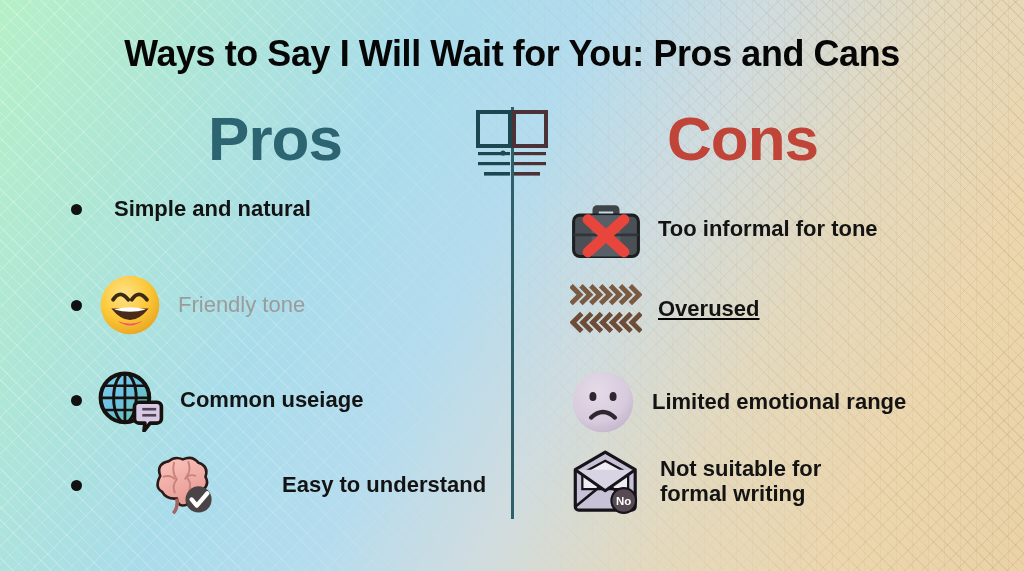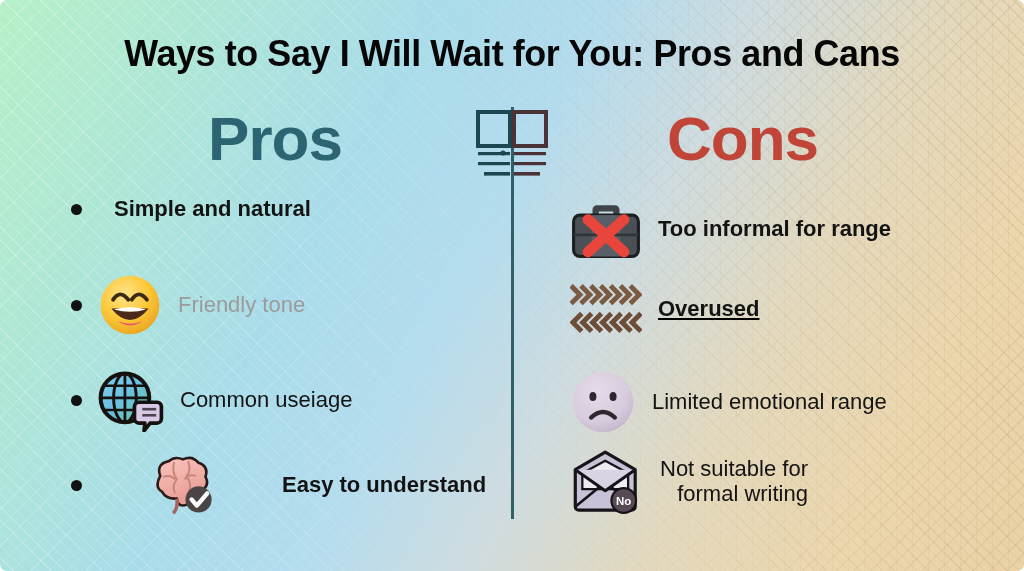--- a/index.html
+++ b/index.html
@@ -21,21 +21,20 @@
     background:
       linear-gradient(118deg,
         #b6f0c7 0%,
         #aee6d6 16%,
         #a9dcea 33%,
         #b4dcee 46%,
         #cfdce0 58%,
         #e4d9bd 72%,
         #ecd6ad 86%,
         #ead2a6 100%);
-    border-radius: 7px;
   }
 
   
   .tex {
     position: absolute;
     inset: 0;
     pointer-events: none;
   }
   .tex-left {
     background-image:
@@ -144,21 +143,21 @@
     justify-content: center;
   }
   .label {
     font-size: 22px;
     color: #131313;
     line-height: 1.12;
     white-space: pre-line;
     font-family: "Liberation Sans", sans-serif;
   }
   .label.bold   { font-weight: 700; }
-  .label.normal { font-weight: 400; text-align: right; }
+  .label.normal { font-weight: 700; }
   .label.muted  { font-weight: 400; color: #9b9b9b; }
 
   
   #p0 { top: 12px;  }
   #p1 { top: 88px;  }
   #p2 { top: 184px; }
   #p3 { top: 270px; gap: 25px; }
   
   #c0 { top: 13px;  }
   #c1 { top: 98px; text-decoration: underline;  }
@@ -299,21 +298,21 @@
           <rect x="4" y="19" width="72" height="46" rx="7" fill="#4a5056" stroke="#1c1f22" stroke-width="3.4"></rect>
           <rect x="24" y="19" width="32" height="46" fill="#585f66"></rect>
           <line x1="4" y1="41" x2="76" y2="41" stroke="#30353a" stroke-width="3"></line>
           <g stroke="#e8453c" stroke-width="12" stroke-linecap="round">
             <line x1="20" y1="24" x2="60" y2="60"></line>
             <line x1="60" y1="24" x2="20" y2="60"></line>
           </g>
         </svg>
       </span>
       <span class="gap-md"></span>
-      <span class="label bold">Too informal for range</span>
+      <span class="label bold">Too informal for tone</span>
     </div>
 
     <div class="row" id="c1">
       <span class="emoji">
         <svg viewBox="0 0 80 58" width="72" height="52">
           <g fill="none" stroke="#7b5a42" stroke-width="5.5" stroke-linecap="square">
             <path d="M3 5 l8 8 l-8 8"></path>
             <path d="M14 5 l8 8 l-8 8"></path>
             <path d="M25 5 l8 8 l-8 8"></path>
             <path d="M36 5 l8 8 l-8 8"></path>

